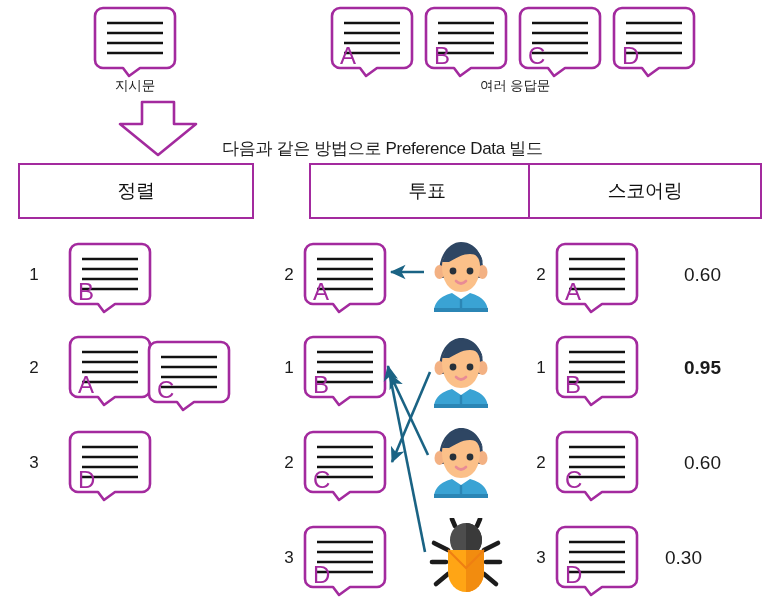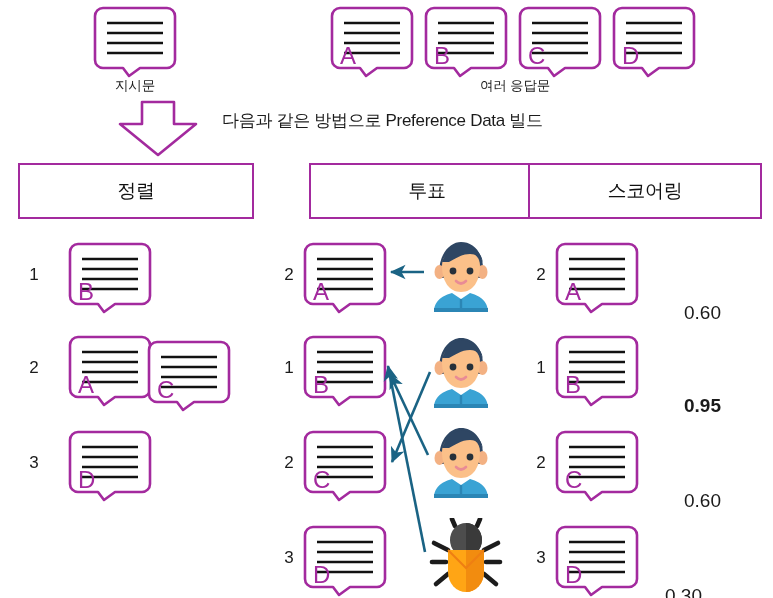--- a/index.html
+++ b/index.html
@@ -16,37 +16,38 @@
   .bubble svg{display:block;overflow:visible;}
 
   
   .caption{
     position:absolute;font-size:13.5px;color:#1b1b1b;
     text-align:center;white-space:nowrap;letter-spacing:-0.2px;
   }
   .flow-text{
     position:absolute;font-size:17px;color:#1b1b1b;white-space:nowrap;
     letter-spacing:-0.3px;
+    margin-top:28px;
   }
 
   
   .hdr{
     position:absolute;border:2.5px solid #a32a9e;background:#ffffff;
     display:flex;align-items:center;justify-content:center;
     font-size:19px;color:#111111;letter-spacing:-0.3px;
   }
 
   
   .rank{
     position:absolute;font-size:17px;color:#1b1b1b;
     text-align:center;width:22px;
   }
   .score{
     position:absolute;font-size:19px;color:#1b1b1b;
-    text-align:left;white-space:nowrap;margin-top:38px;
+    text-align:left;white-space:nowrap;
   }
 
   
   .avatar{position:absolute;}
   .avatar svg,.buglet svg{display:block;}
   .buglet{position:absolute;}
 
   
   #arrow-layer{position:absolute;left:0;top:0;width:773px;height:598px;
     pointer-events:none;}

